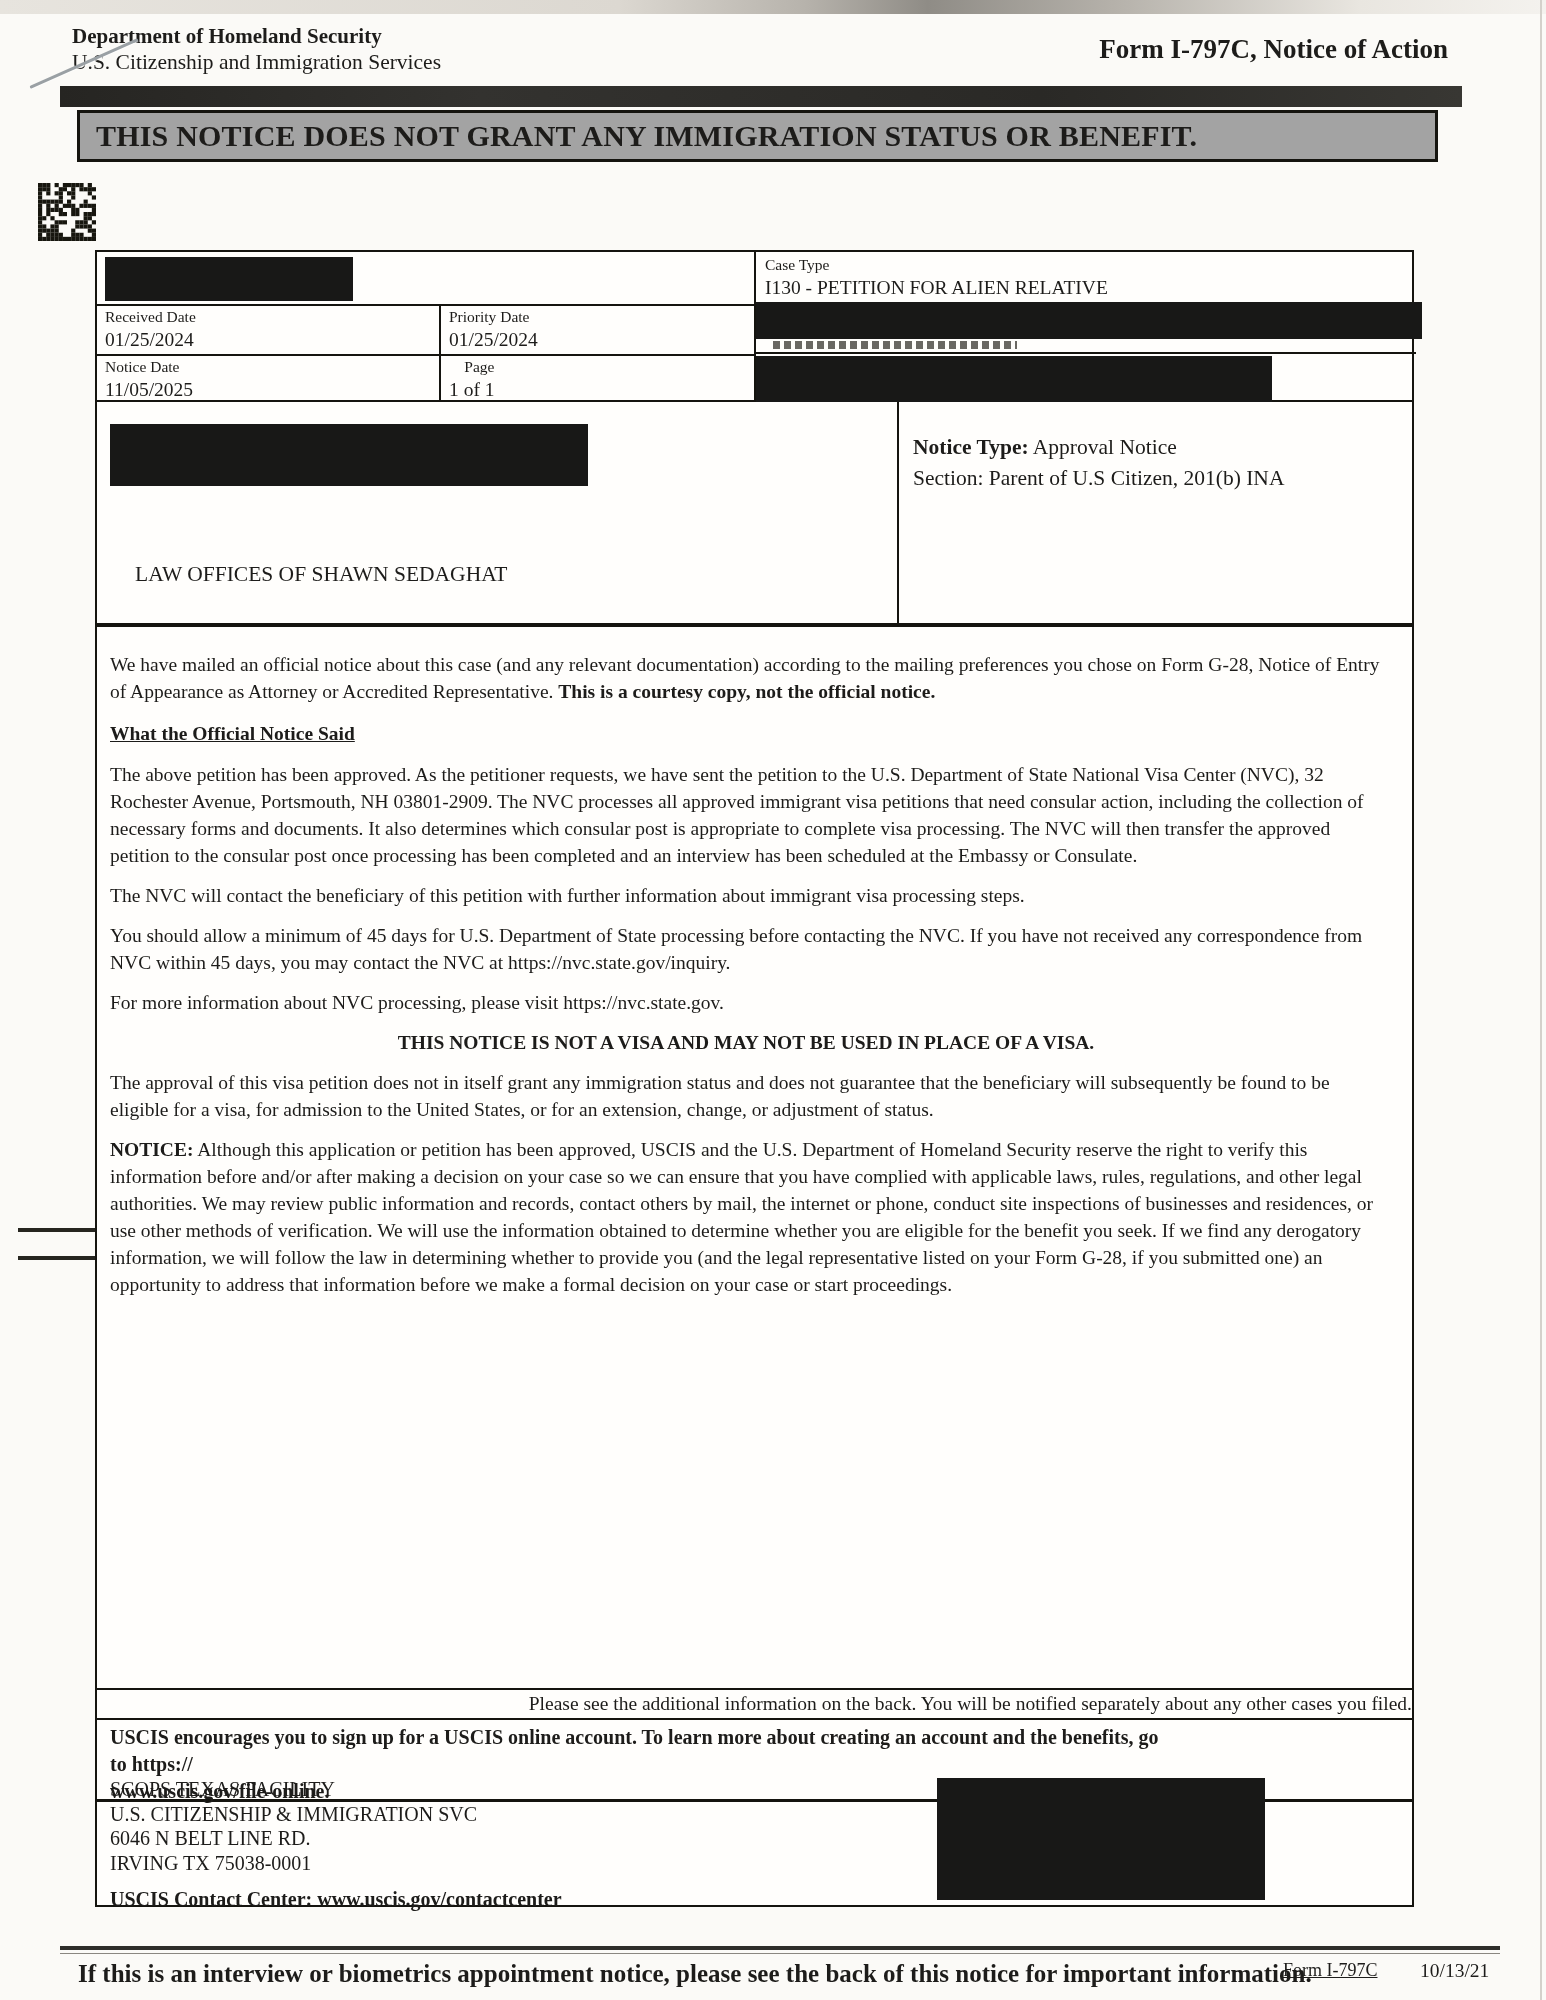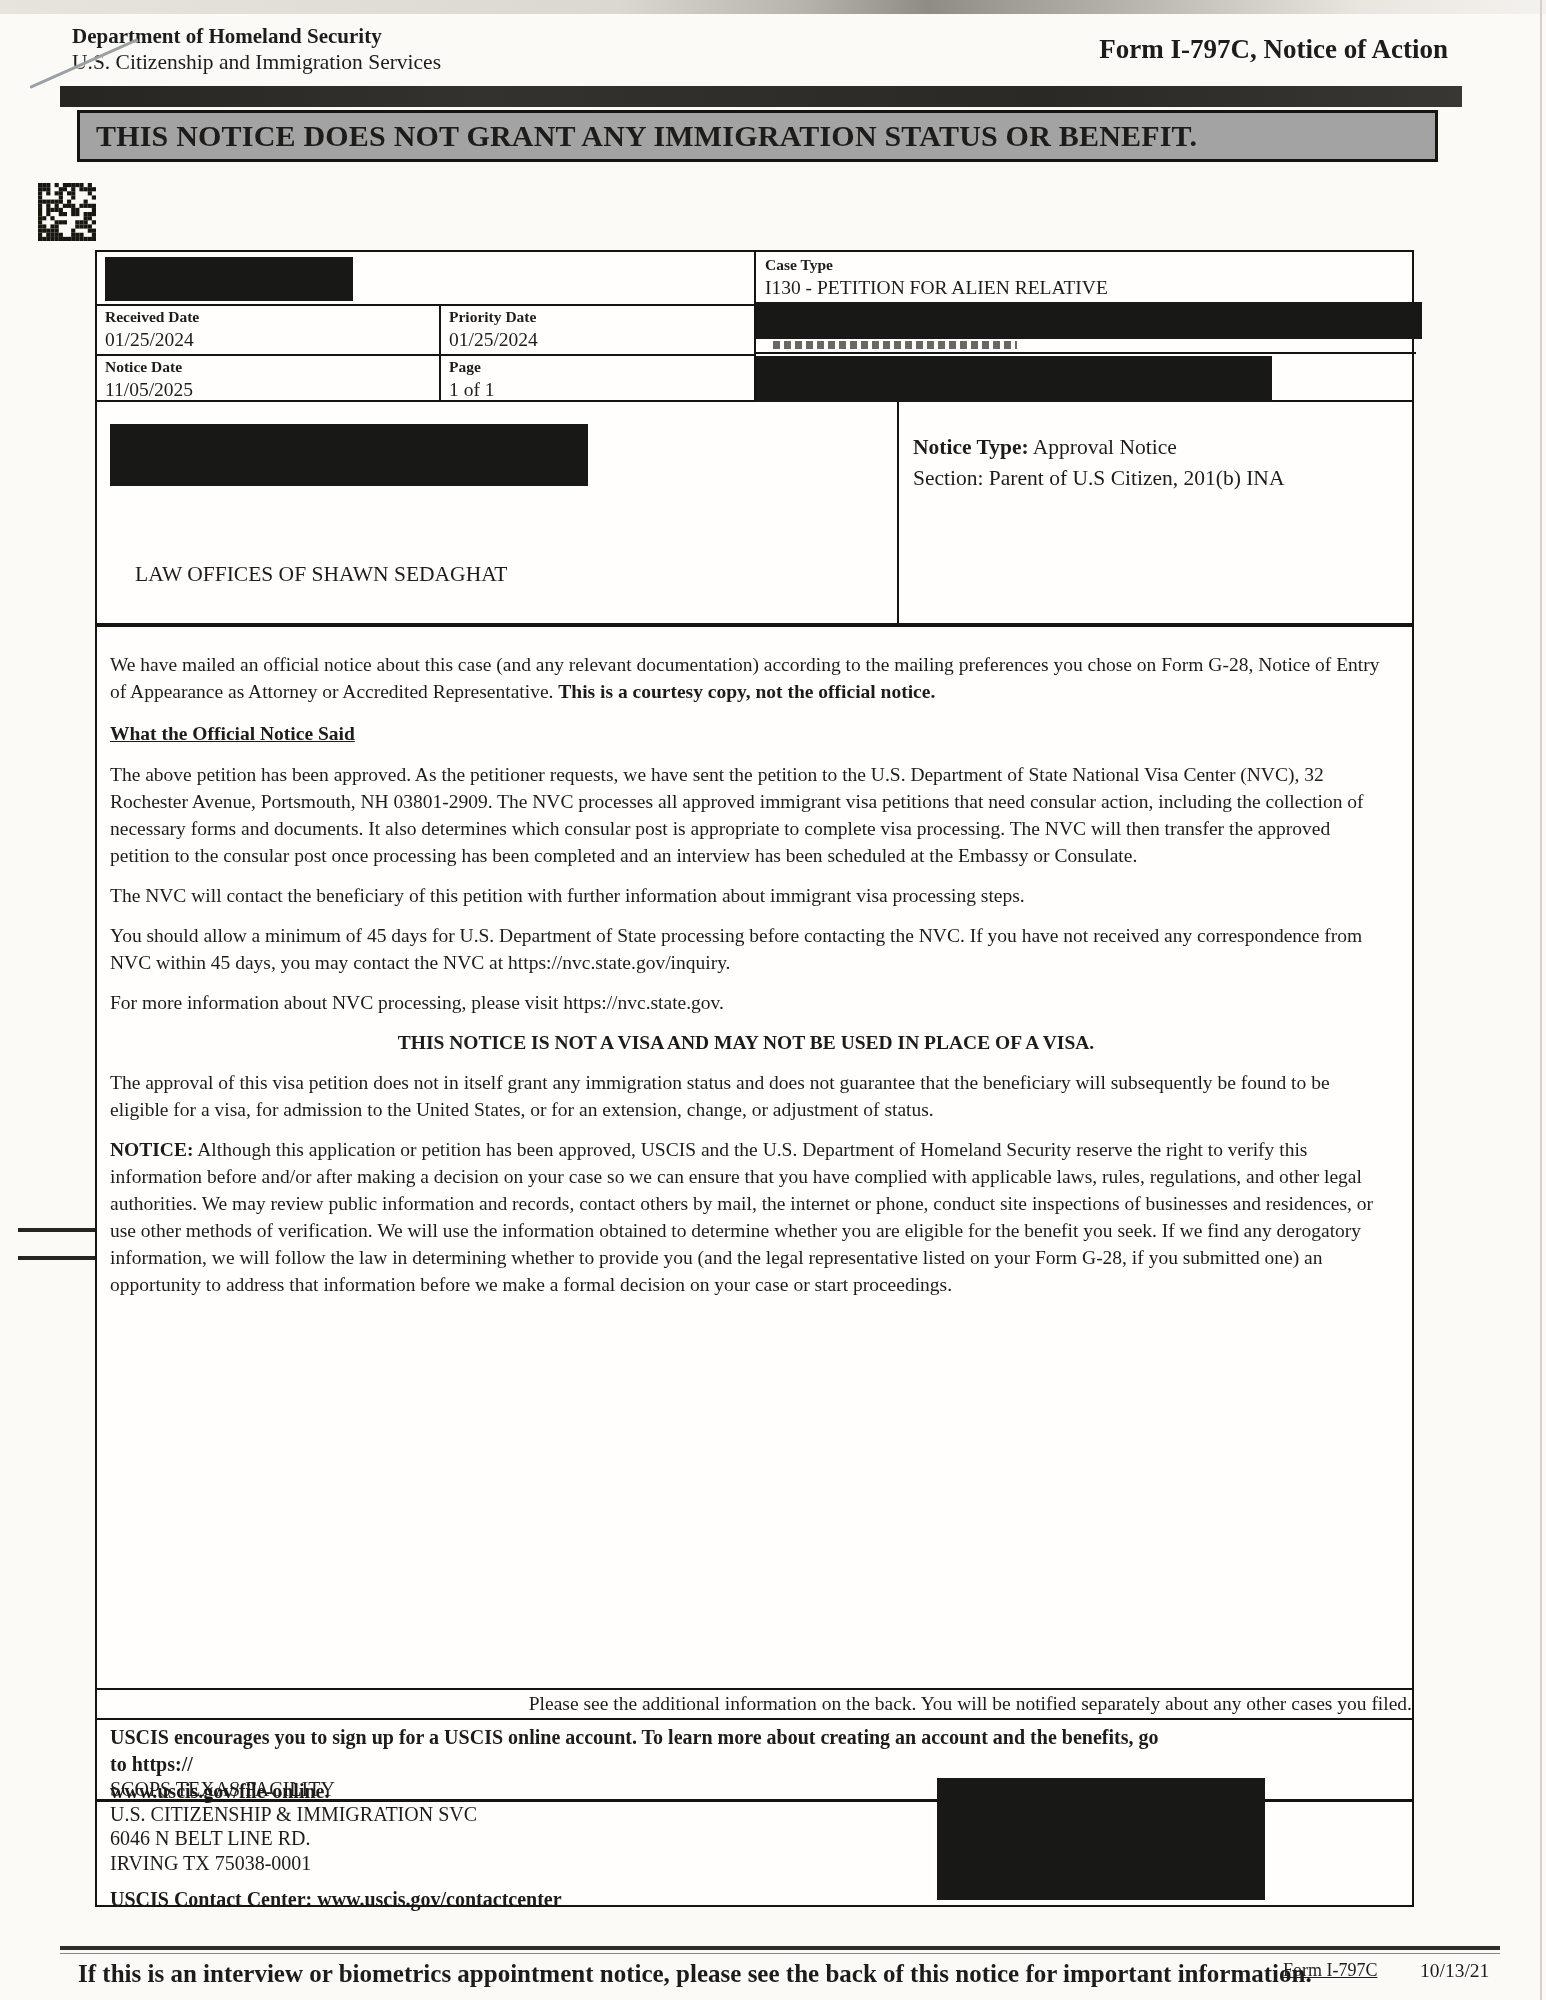--- a/index.html
+++ b/index.html
@@ -29,36 +29,36 @@
   .form-title { right:98px; top:34px; font-size:27px; font-weight:bold;margin-left:36px; }
   .dark-bar { left:60px; top:86px; width:1402px; height:21px;
     background:linear-gradient(90deg,#262522,#33322f 30%,#2a2926 70%,#383733); }
   .banner-box { left:77px; top:110px; width:1361px; height:52px;
     border:3px solid #15140f; background:#a3a3a3; display:flex; align-items:center; }
   .banner-text { font-size:30px; font-weight:bold; padding-left:16px; letter-spacing:.2px; white-space:nowrap; }
   .barcode { left:38px; top:182px; width:58px; height:60px; }
 
   
   .case-table { left:95px; top:250px; width:1319px; height:152px; border:2px solid #15140f; background:#fffefc; }
-  .cell-label { font-size:15.5px; font-weight:bold; }
+  .cell-label { font-size:15.5px; font-weight:normal; }
   .cell-value { font-size:19.5px; margin-top:3px; }
   .v-div1 { left:342px; top:52px; width:2px; height:100px; background:#15140f; }
   .v-div2 { left:657px; top:0; width:2px; height:152px; background:#15140f; }
   .h-div-l1 { left:0; top:52px; width:659px; height:2px; background:#15140f; }
   .h-div-l2 { left:0; top:102px; width:659px; height:2px; background:#15140f; }
   .h-div-r1 { left:657px; top:100px; width:662px; height:2px; background:#15140f; }
   .redact { background:#181817; }
   .redact-receipt { left:8px; top:5px; width:248px; height:44px; }
   .redact-petitioner { left:659px; top:50px; width:666px; height:37px; }
   .sliver-text { left:676px; top:89px; width:244px; height:8px;
     background:repeating-linear-gradient(90deg,#44423c 0 7px,transparent 7px 11px); opacity:.8; }
   .redact-beneficiary { left:659px; top:104px; width:516px; height:46px; }
   .ct-cell { left:668px; top:4px; }
   .rcv-cell { left:8px; top:56px; } .pri-cell { left:352px; top:56px; }
-  .ntc-cell { left:8px; top:106px; } .pg-cell { left:352px; top:106px; }
+  .ntc-cell { left:8px; top:106px; } .pg-cell { left:352px; top:106px;text-align:right; }
 
   
   .addr-section { left:95px; top:402px; width:1319px; height:223px;
     border-left:2px solid #15140f; border-right:2px solid #15140f; border-bottom:2px solid #15140f; background:#fffefc; }
   .addr-ntc-div { left:800px; top:0; width:2px; height:223px; background:#15140f; }
   .redact-addressee { left:13px; top:22px; width:478px; height:62px; }
   .addr-lines { left:38px; top:90px; font-size:21.5px; line-height:33px; white-space:pre; }
   .notice-info { left:816px; top:30px; font-size:21.5px; line-height:31px; }
   .bold { font-weight:bold; }
 

